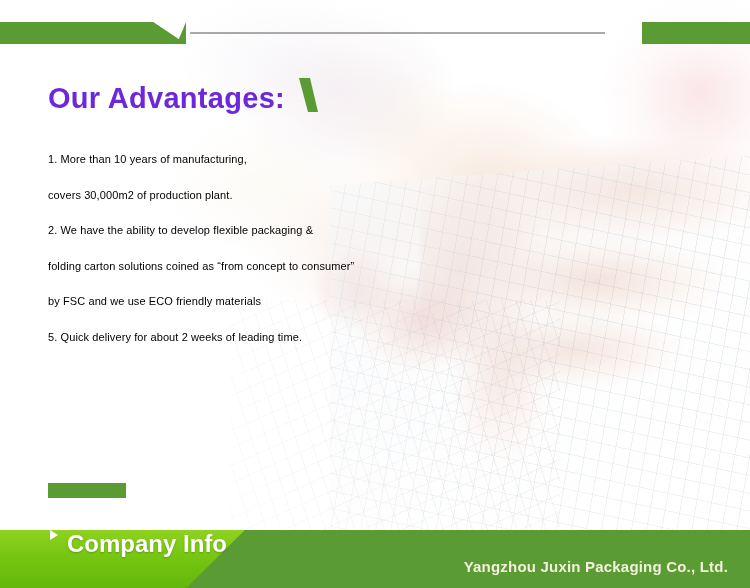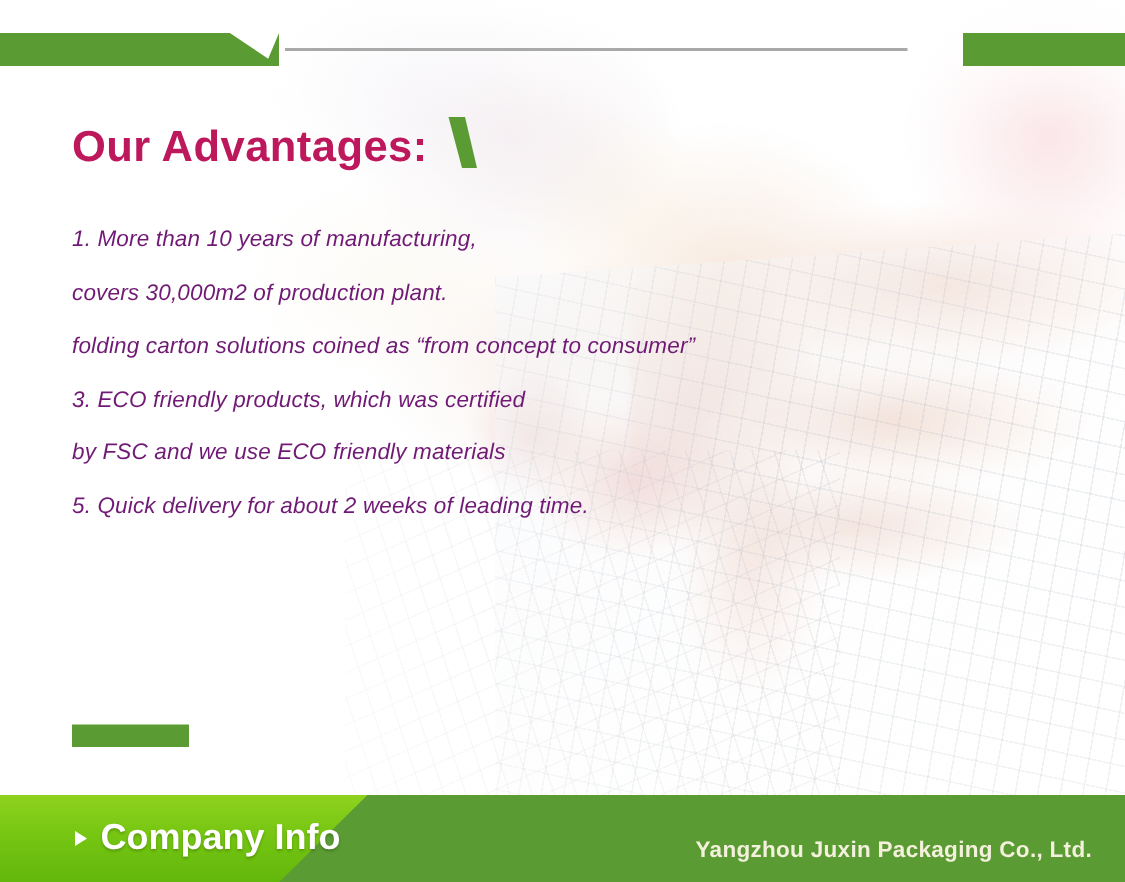--- a/index.html
+++ b/index.html
@@ -102,47 +102,47 @@
     clip-path:polygon(0 0, 100% 0, 100% 100%, 0 100%, 22% 0, 78% 100%, 0 100%);
   }
   .rule{
     position:absolute;left:190px;top:32px;width:415px;height:2px;
     background:#9a9a9a;opacity:.85;
   }
 
   
   .heading{
     position:absolute;left:48px;top:82px;
-    font-size:29px;font-weight:bold;color:#be185d;
+    font-size:29px;font-weight:bold;color:#6d28d9;
     letter-spacing:.3px;white-space:nowrap;
   }
   .heading-slash{
     position:absolute;left:296px;top:78px;width:22px;height:34px;
   }
 
   
   .copy{position:absolute;left:48px;top:142px;width:660px;}
   .copy-line{
-    font-size:15px;color:#701a75;line-height:35.5px;
-    white-space:nowrap;letter-spacing:.1px;font-style:italic;
+    font-size:11px;color:#000000;line-height:35.5px;
+    white-space:nowrap;letter-spacing:.1px;
   }
 
   
   .mini-bar{position:absolute;left:48px;top:483px;width:78px;height:15px;background:#5a9b33;}
 
   
   .footer{position:absolute;left:0;bottom:0;width:750px;height:58px;background:#5a9b33;}
   .footer-tab{
     position:absolute;left:0;top:0;height:58px;width:245px;
     background:linear-gradient(180deg,#8fd21f 0%,#76c612 45%,#63b70c 100%);
     clip-path:polygon(0 0, 100% 0, 76% 100%, 0 100%);
   }
   .footer-tab-label{
     position:absolute;left:50px;top:0;height:58px;
-    display:flex;align-items:center;gap:9px;
+    display:flex;align-items:flex-start;gap:9px;
     font-size:24px;font-weight:bold;color:#ffffff;
     text-shadow:0 1px 2px rgba(0,0,0,.22);
   }
   .chev{
     width:0;height:0;
     border-left:8px solid #ffffff;
     border-top:5.5px solid transparent;
     border-bottom:5.5px solid transparent;
   }
   .footer-company{
@@ -175,22 +175,22 @@
   <div class="deco-right-tip"></div>
 
   <div class="heading">Our Advantages:</div>
   <svg class="heading-slash" viewBox="0 0 22 34">
     <polygon points="3,0 14,0 22,34 12,34" fill="#5a9b33"></polygon>
   </svg>
 
   <div class="copy">
     <div class="copy-line">1. More than 10 years of manufacturing,</div>
     <div class="copy-line">covers 30,000m2 of production plant.</div>
+    <div class="copy-line">2. We have the ability to develop flexible packaging &amp;</div>
     <div class="copy-line">folding carton solutions coined as   “from concept to consumer”</div>
-    <div class="copy-line">3. ECO friendly products, which was certified</div>
     <div class="copy-line">by FSC and we use ECO friendly materials</div>
     <div class="copy-line">5. Quick delivery for about 2 weeks of leading time.</div>
   </div>
 
   <div class="mini-bar"></div>
 
   <div class="footer">
     <div class="footer-tab"></div>
     <div class="footer-tab-label">
       <span class="chev"></span>

